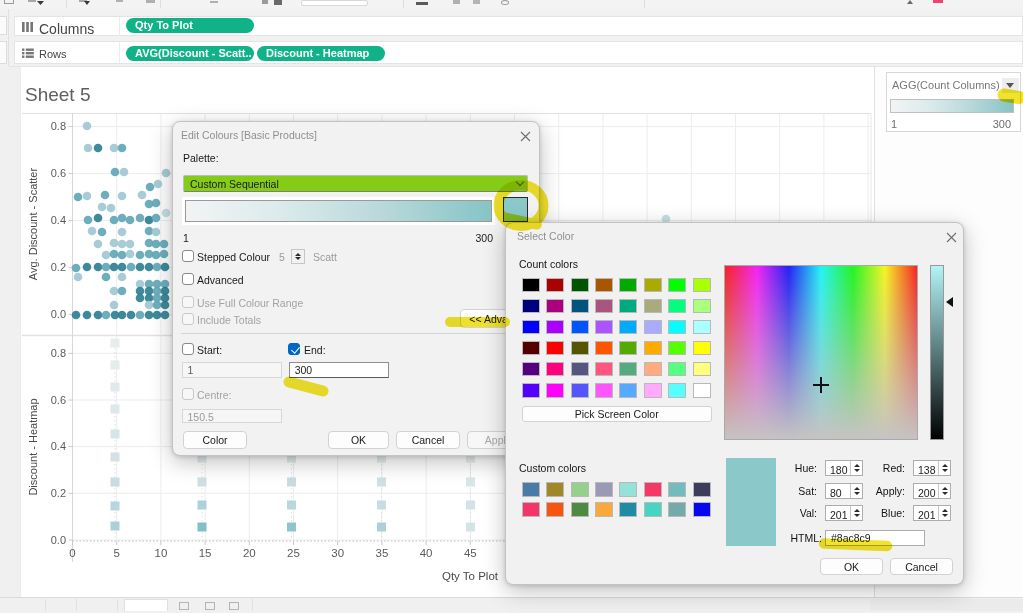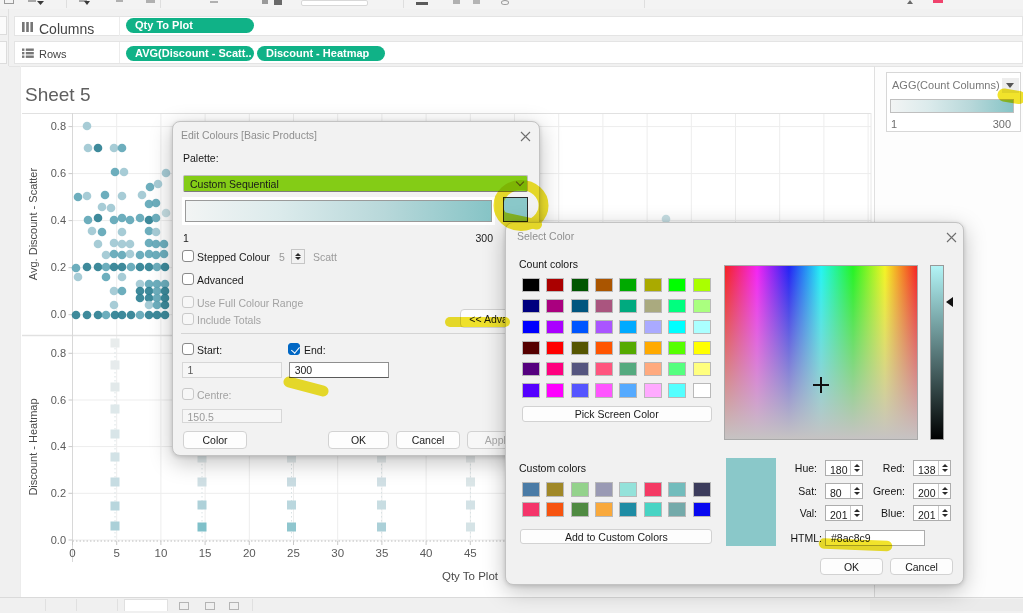--- a/index.html
+++ b/index.html
@@ -428,21 +428,20 @@
 <div class="sw sw2" style="left:162.1px;top:258.6px;background:#72bcbc"></div>
 <div class="sw sw2" style="left:186.5px;top:258.6px;background:#3c3c5c"></div>
 <div class="sw sw2" style="left:15.7px;top:278.8px;background:#f4356a"></div>
 <div class="sw sw2" style="left:40.1px;top:278.8px;background:#f75410"></div>
 <div class="sw sw2" style="left:64.5px;top:278.8px;background:#4f8a42"></div>
 <div class="sw sw2" style="left:88.9px;top:278.8px;background:#f9a93c"></div>
 <div class="sw sw2" style="left:113.3px;top:278.8px;background:#1e8ca4"></div>
 <div class="sw sw2" style="left:137.7px;top:278.8px;background:#48d4c4"></div>
 <div class="sw sw2" style="left:162.1px;top:278.8px;background:#74aaaa"></div>
 <div class="sw sw2" style="left:186.5px;top:278.8px;background:#0808f0"></div>
-  <div class="btn" style="left:14.4px;top:306px;width:192px;height:15px;line-height:14px;border-radius:3px">Add to Custom Colors</div>
 
   <div class="abs" style="left:218px;top:42px;width:194px;height:175px;border:1px solid #a9a9a9;background:linear-gradient(to bottom, rgba(198,195,195,0.18), rgb(198,195,195)), linear-gradient(to right,#f00 0%,#f0f 16.7%,#00f 33.3%,#0ff 50%,#0f0 66.7%,#ff0 83.3%,#f00 100%)"></div>
   <div class="abs" style="left:307px;top:161px;width:16px;height:2px;background:#111"></div>
   <div class="abs" style="left:314px;top:154px;width:2px;height:16px;background:#111"></div>
 
   <div class="abs" style="left:424px;top:42px;width:14px;height:175px;border:1px solid #999;background:linear-gradient(to bottom,#b2f4f6,#000)"></div>
   <div class="abs" style="left:440px;top:74px;width:0;height:0;border-top:5px solid transparent;border-bottom:5px solid transparent;border-right:7px solid #111"></div>
 
   <div class="abs" style="left:220px;top:235px;width:50px;height:88px;background:#8ac8c9"></div>
   <div class="slabel" style="right:146px;top:239px">Hue:</div>
@@ -470,21 +469,21 @@
       </span>
     </div>
   <div class="slabel" style="right:58px;top:239px">Red:</div>
 <div class="spin" style="left:407px;top:237px">
       <span class="spinval">138</span>
       <span class="spinbtn">
         <i class="up"></i>
         <i class="dn"></i>
       </span>
     </div>
-  <div class="slabel" style="right:58px;top:262px">Green:</div>
+  <div class="slabel" style="right:58px;top:262px">Apply:</div>
 <div class="spin" style="left:407px;top:260px">
       <span class="spinval">200</span>
       <span class="spinbtn">
         <i class="up"></i>
         <i class="dn"></i>
       </span>
     </div>
   <div class="slabel" style="right:58px;top:284px">Blue:</div>
 <div class="spin" style="left:407px;top:282px">
       <span class="spinval">201</span>

